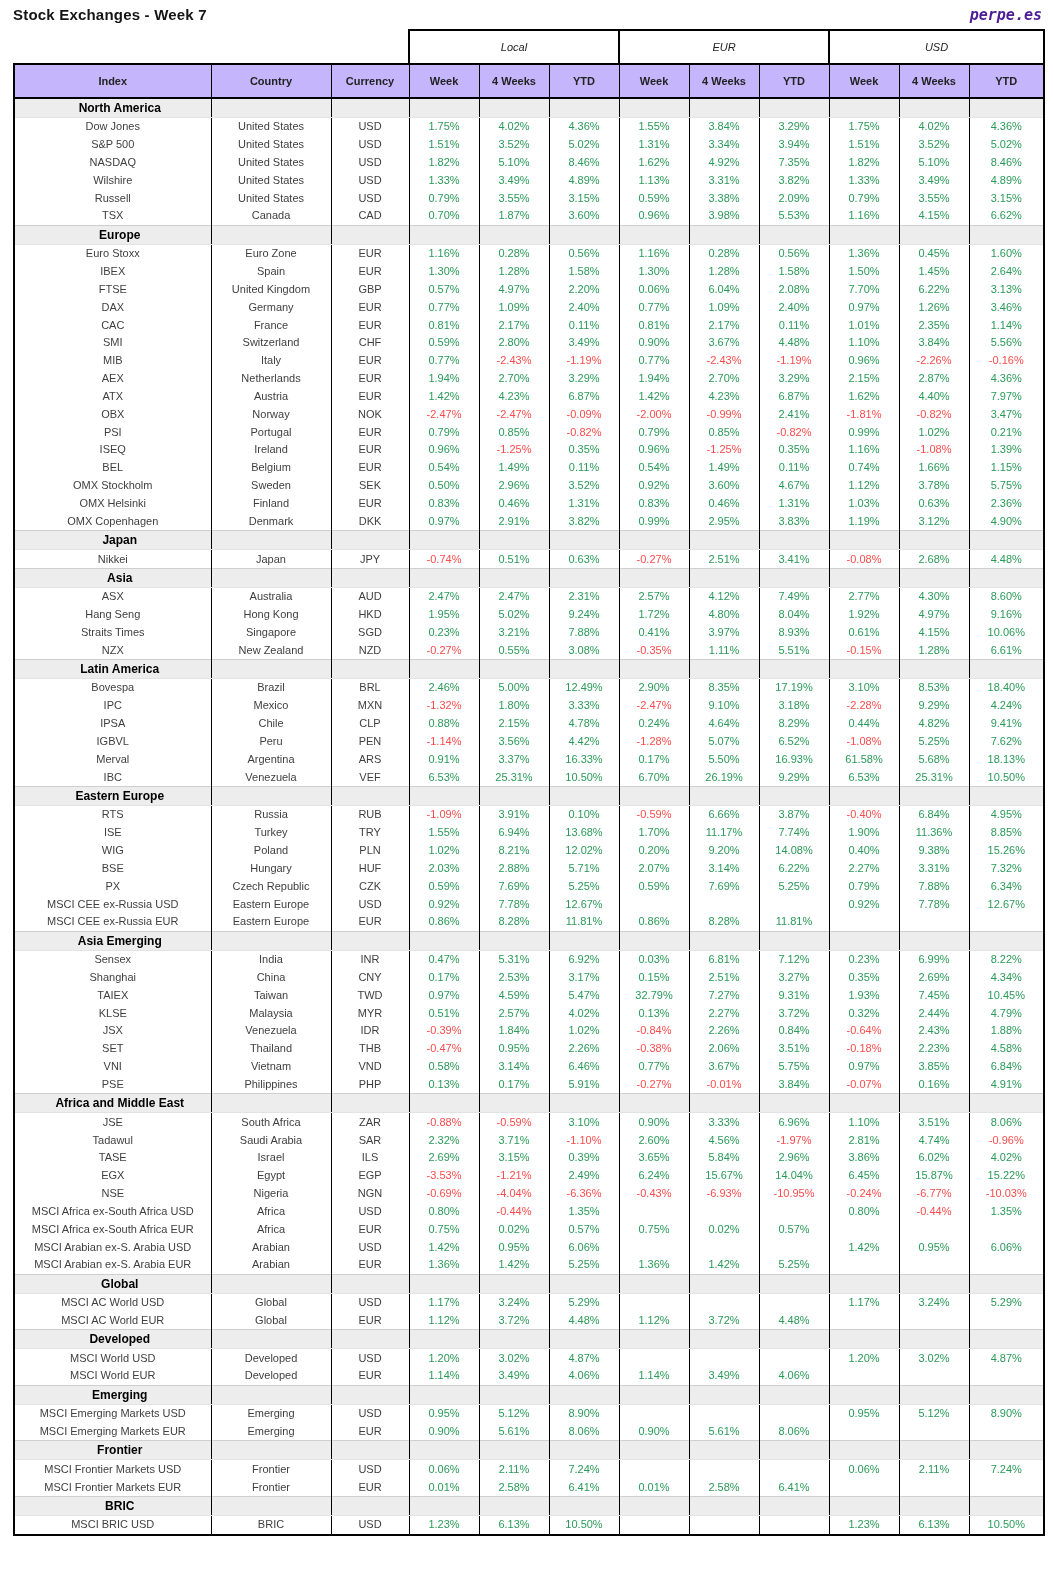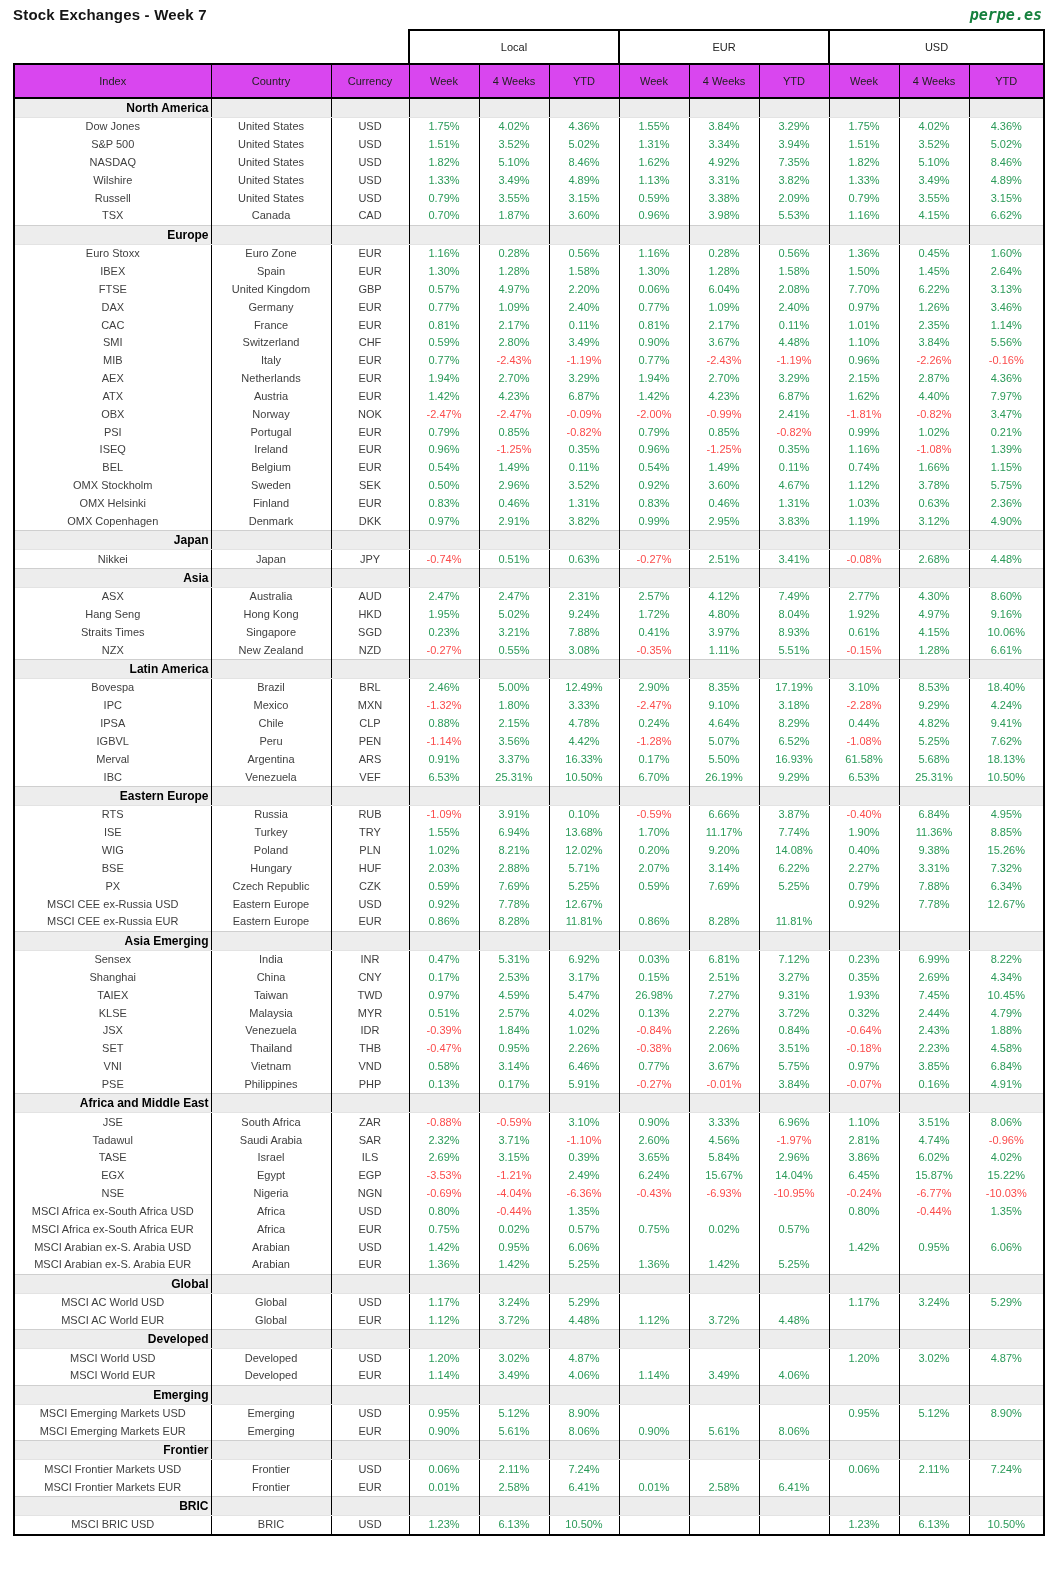--- a/index.html
+++ b/index.html
@@ -1,35 +1,35 @@
 <!DOCTYPE html>
 <html><head>
 <meta charset="utf-8">
 <style>
   html,body{margin:0;padding:0;background:#ffffff;}
   body{width:1054px;height:1577px;font-family:"Liberation Sans",sans-serif;-webkit-font-smoothing:antialiased;}
   .page{position:relative;width:1054px;height:1212px;box-sizing:border-box;padding:6px 12px 0 13px;}
   .header-bar{display:flex;justify-content:space-between;align-items:baseline;height:22px;margin-bottom:1px;}
   .title{font-size:15px;font-weight:bold;color:#151515;letter-spacing:.2px;}
-  .brand{font-family:"DejaVu Sans Mono",monospace;font-style:italic;font-weight:bold;font-size:15px;color:#15803d;}
+  .brand{font-family:"DejaVu Sans Mono",monospace;font-style:italic;font-weight:bold;font-size:15px;color:#4c1d95;}
   table.stock{width:1030px;border-collapse:collapse;table-layout:fixed;font-size:11px;}
   
   th.blank{border:none;background:#fff;}
-  th.grp{border:2.5px solid #000;height:30px;font-weight:normal;color:#222;text-align:center;background:#fff;}
+  th.grp{border:2.5px solid #000;height:30px;font-weight:normal;color:#222;text-align:center;background:#fff;font-style:italic;}
   
-  tr.colhead th{border:1.5px solid #000;border-top-width:2.5px;border-bottom-width:2.5px;height:30px;font-weight:normal;color:#222;text-align:center;background:#d946ef;}
+  tr.colhead th{border:1.5px solid #000;border-top-width:2.5px;border-bottom-width:2.5px;height:30px;font-weight:bold;color:#222;text-align:center;background:#c4b5fd;}
   tr.colhead th:first-child{border-left-width:2.5px;}
   tr.colhead th:last-child{border-right-width:2.5px;}
   
   tbody td{border-left:1.5px solid #000;border-right:1.5px solid #000;height:17.85px;padding:0 2px;text-align:center;white-space:nowrap;overflow:hidden;line-height:1;}
   tbody td:first-child{border-left-width:2.5px;}
   tbody td:last-child{border-right-width:2.5px;}
   tbody tr:last-child td{border-bottom:2.5px solid #000;}
   tr.section-row td{background:#ededed;border-top:1px solid #cfcfcf;border-bottom:1px solid #e3e3e3;}
-  tr.section-row td:first-child{text-align:right;font-weight:bold;color:#000;font-size:12px;padding-left:16px;}
+  tr.section-row td:first-child{text-align:center;font-weight:bold;color:#000;font-size:12px;padding-left:16px;}
   td.label-cell{color:#3f3f3f;}
   td.pos{color:#2a9a58;}
   td.neg{color:#fb4b4b;}
 </style>
 </head>
 <body>
 
 <div class="page">
   <div class="header-bar">
     <div class="title">Stock Exchanges - Week 7</div>
@@ -760,21 +760,21 @@
           <td class="pos">2.69%</td>
           <td class="pos">4.34%</td>
         </tr>
         <tr>
           <td class="label-cell">TAIEX</td>
           <td class="label-cell">Taiwan</td>
           <td class="label-cell">TWD</td>
           <td class="pos">0.97%</td>
           <td class="pos">4.59%</td>
           <td class="pos">5.47%</td>
-          <td class="pos">26.98%</td>
+          <td class="pos">32.79%</td>
           <td class="pos">7.27%</td>
           <td class="pos">9.31%</td>
           <td class="pos">1.93%</td>
           <td class="pos">7.45%</td>
           <td class="pos">10.45%</td>
         </tr>
         <tr>
           <td class="label-cell">KLSE</td>
           <td class="label-cell">Malaysia</td>
           <td class="label-cell">MYR</td>

